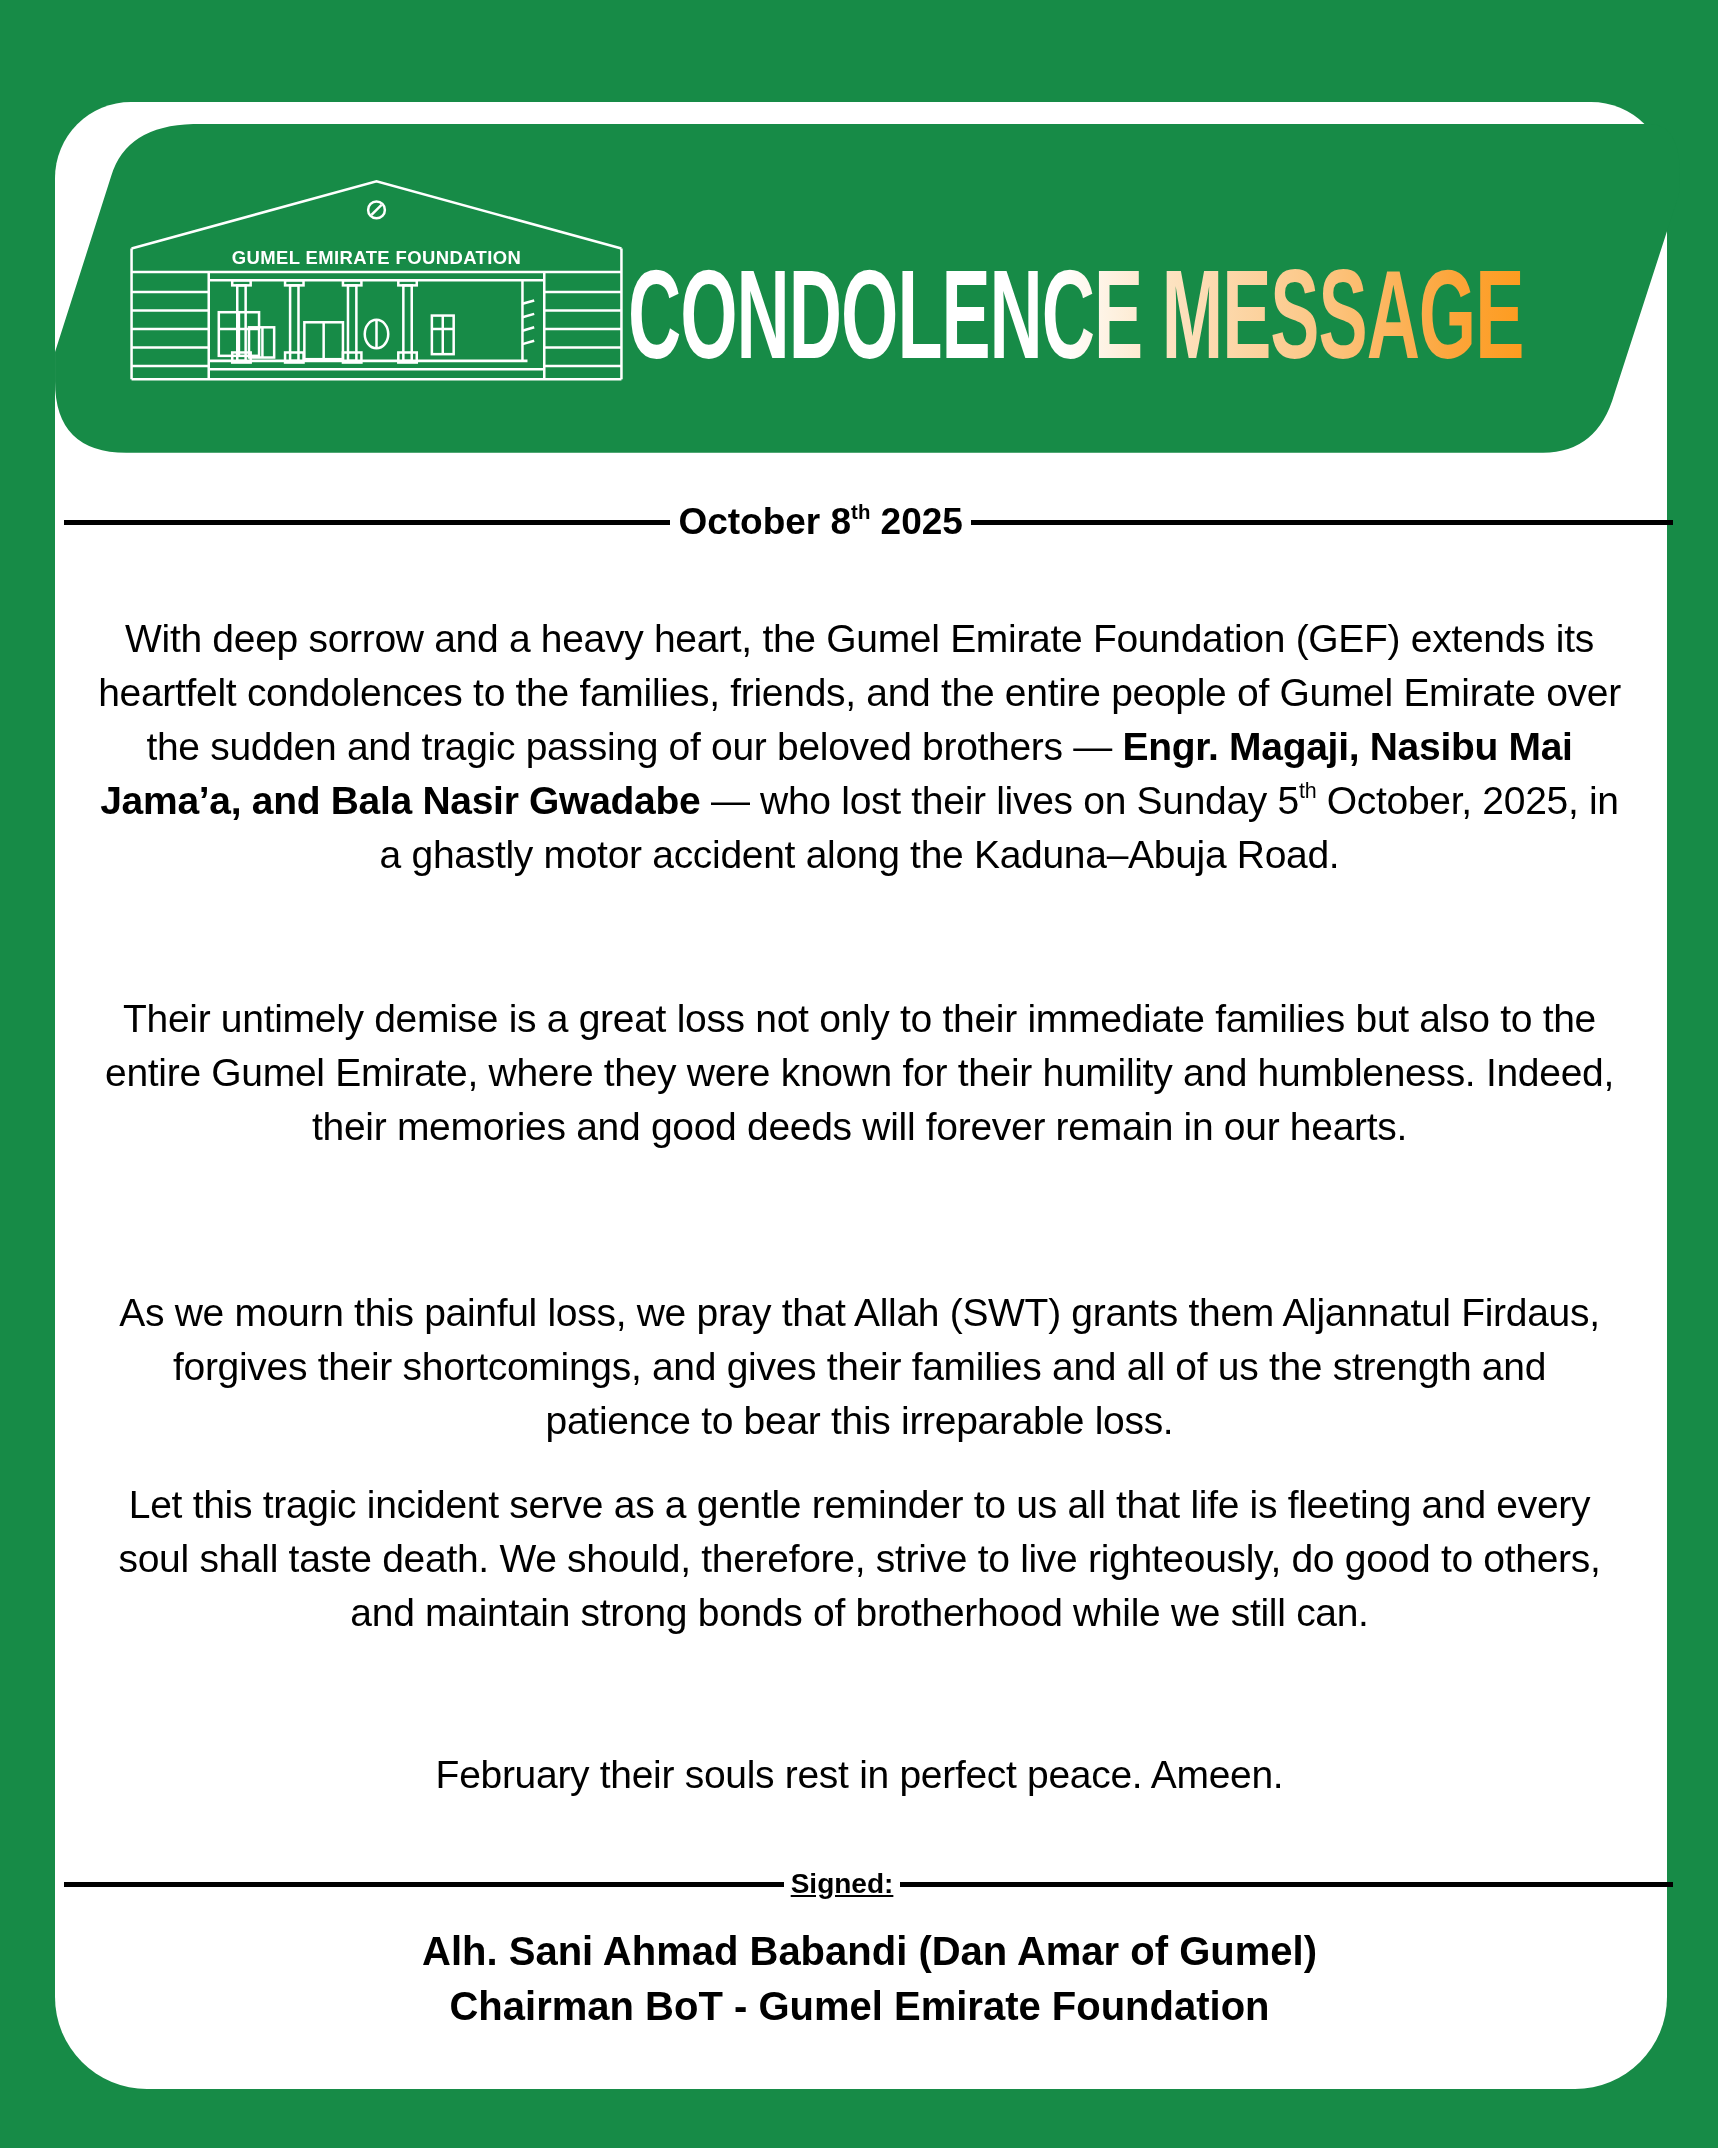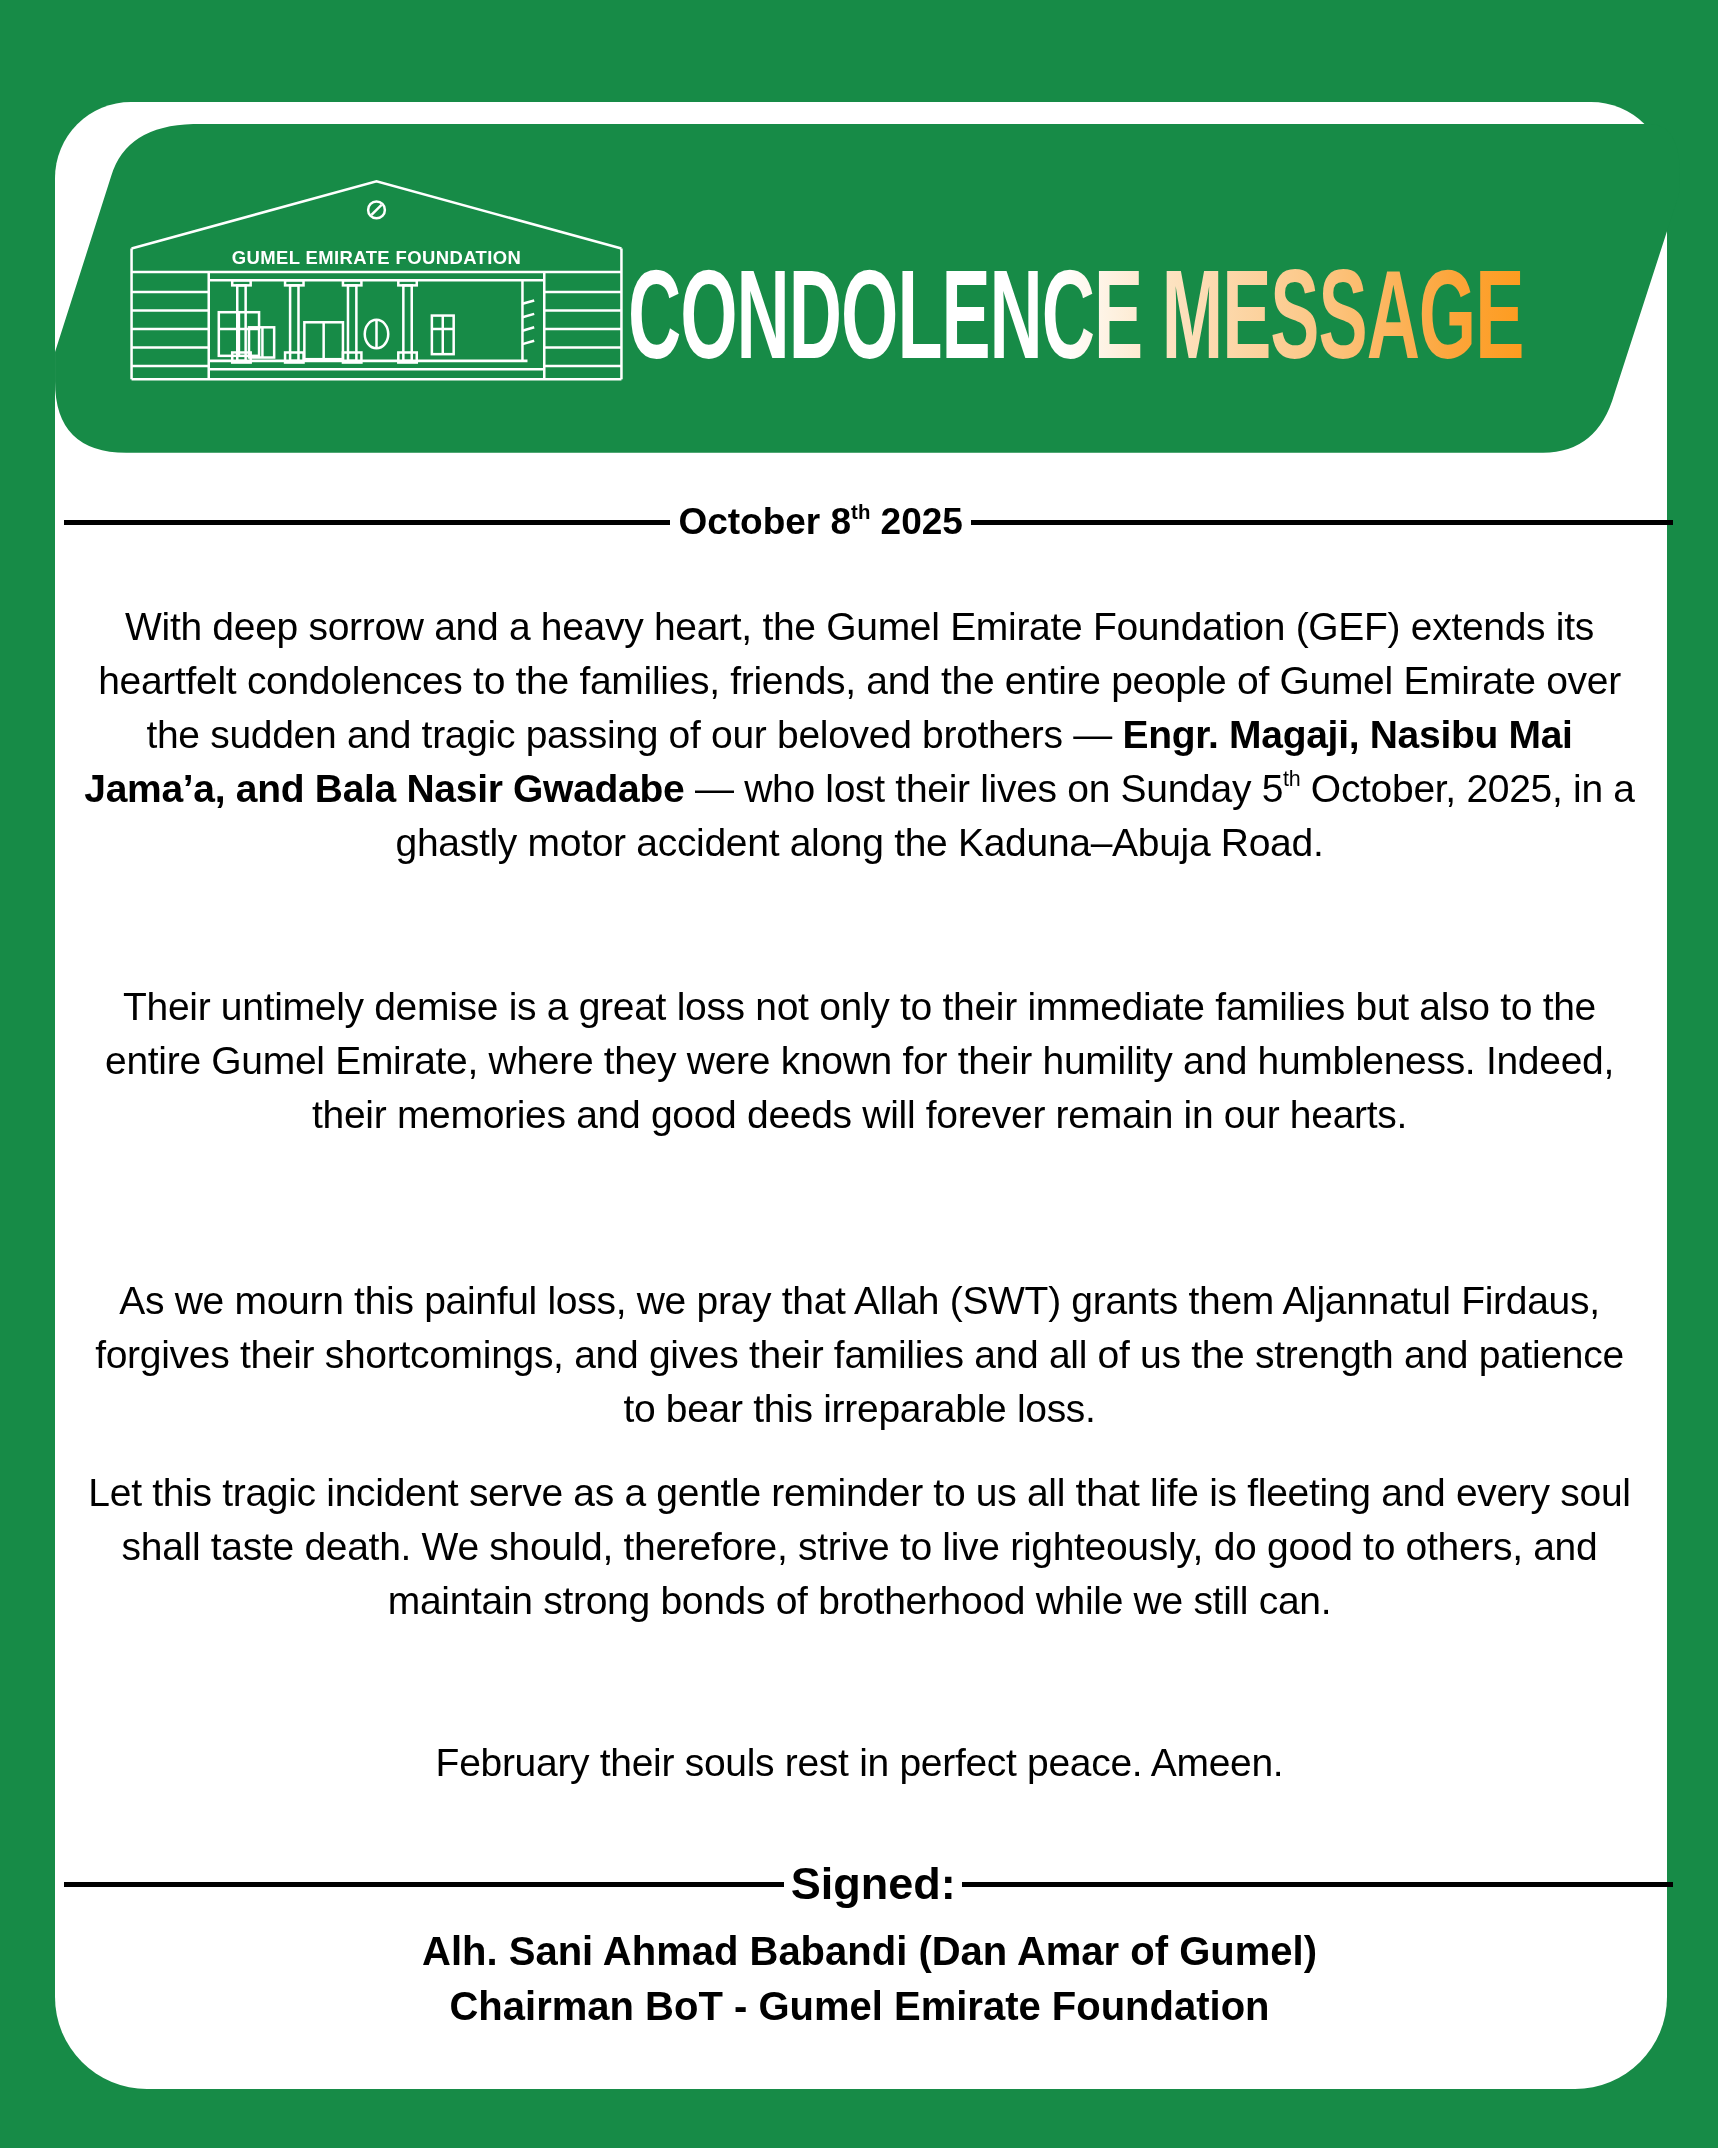--- a/index.html
+++ b/index.html
@@ -63,33 +63,33 @@
       padding: 0 8.4px;
       font-family: "Liberation Sans", sans-serif;
       font-weight: 700;
       font-size: 37px;
       white-space: nowrap;
     }
     .rule-row.date { top: 497px; height: 50px; }
     .rule-row.date .line.left { flex: 0 0 606px; }
     .rule-row.signed { top: 1859px; height: 50px; }
     .rule-row.signed .line.left { flex: 0 0 720px; }
-    .rule-row.signed .label { font-size: 45px; padding: 0 6.7px; }
+    .rule-row.signed .label { font-size: 28px; padding: 0 6.7px; text-decoration: underline; }
     sup { font-size: 0.55em; vertical-align: 0.75em; line-height: 0; }
 
     .body-text {
       position: absolute;
       left: 80px; width: 1559px;
       text-align: center;
       font-family: "Liberation Sans", sans-serif;
       font-size: 39px;
       line-height: 54px;
       letter-spacing: -0.3px;
     }
-    .body-text p { margin: 4px; }
+    .body-text p { margin: 16px; }
     .body-text b { font-weight: 700; }
     .p1 { top: 596px; }
     .p2 { top: 976px; text-align: center; }
     .p3 { top: 1270px; }
     .p4 { top: 1462px; }
     .p5 { top: 1732px; }
 
     .signatory {
       position: absolute;
       left: 55px; width: 1609px;

